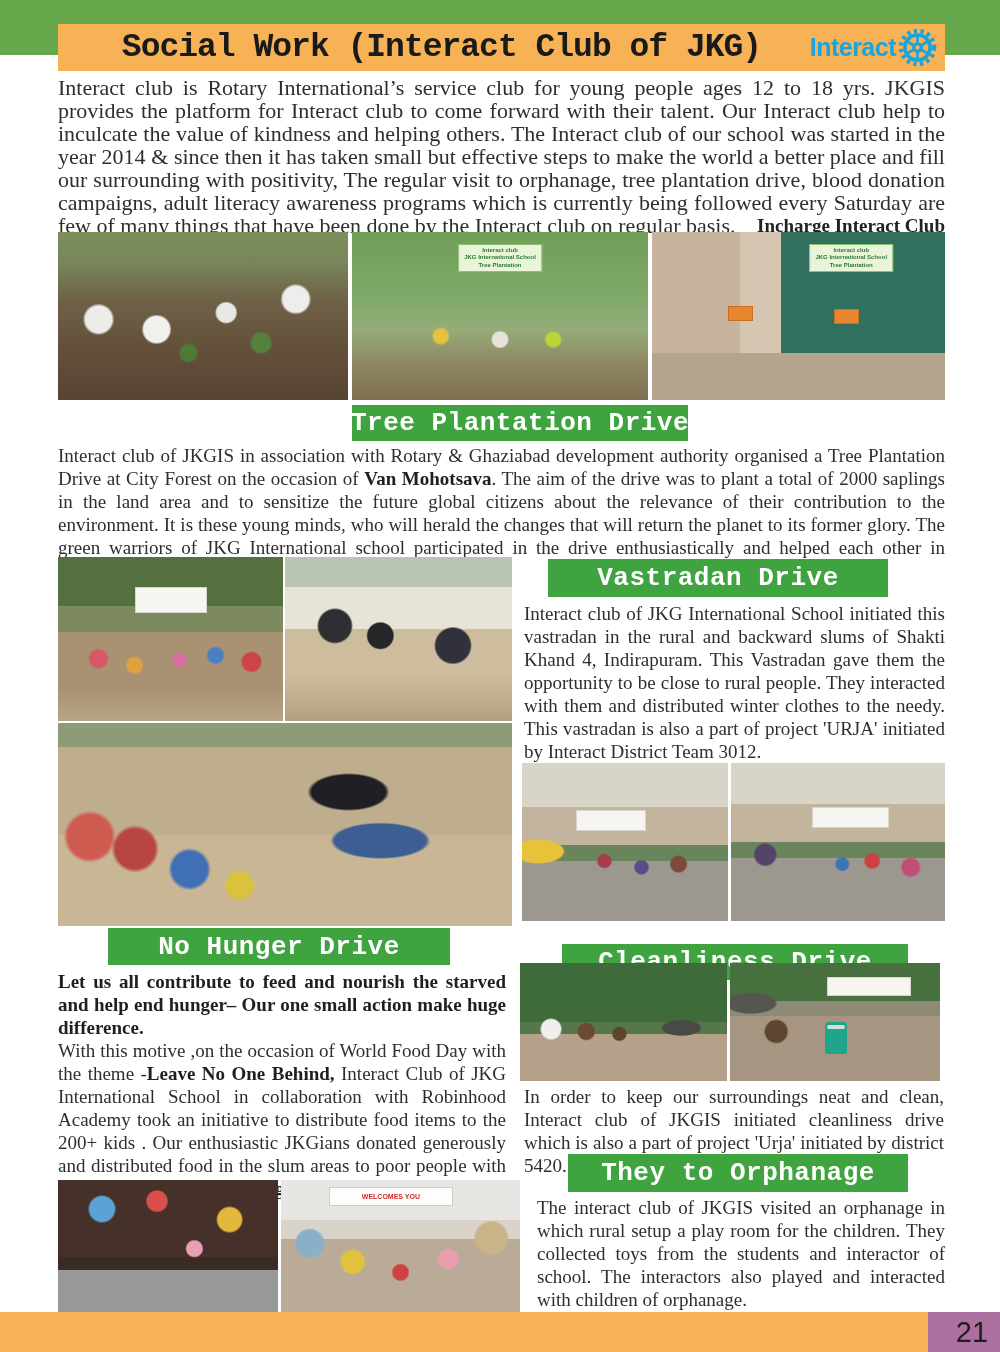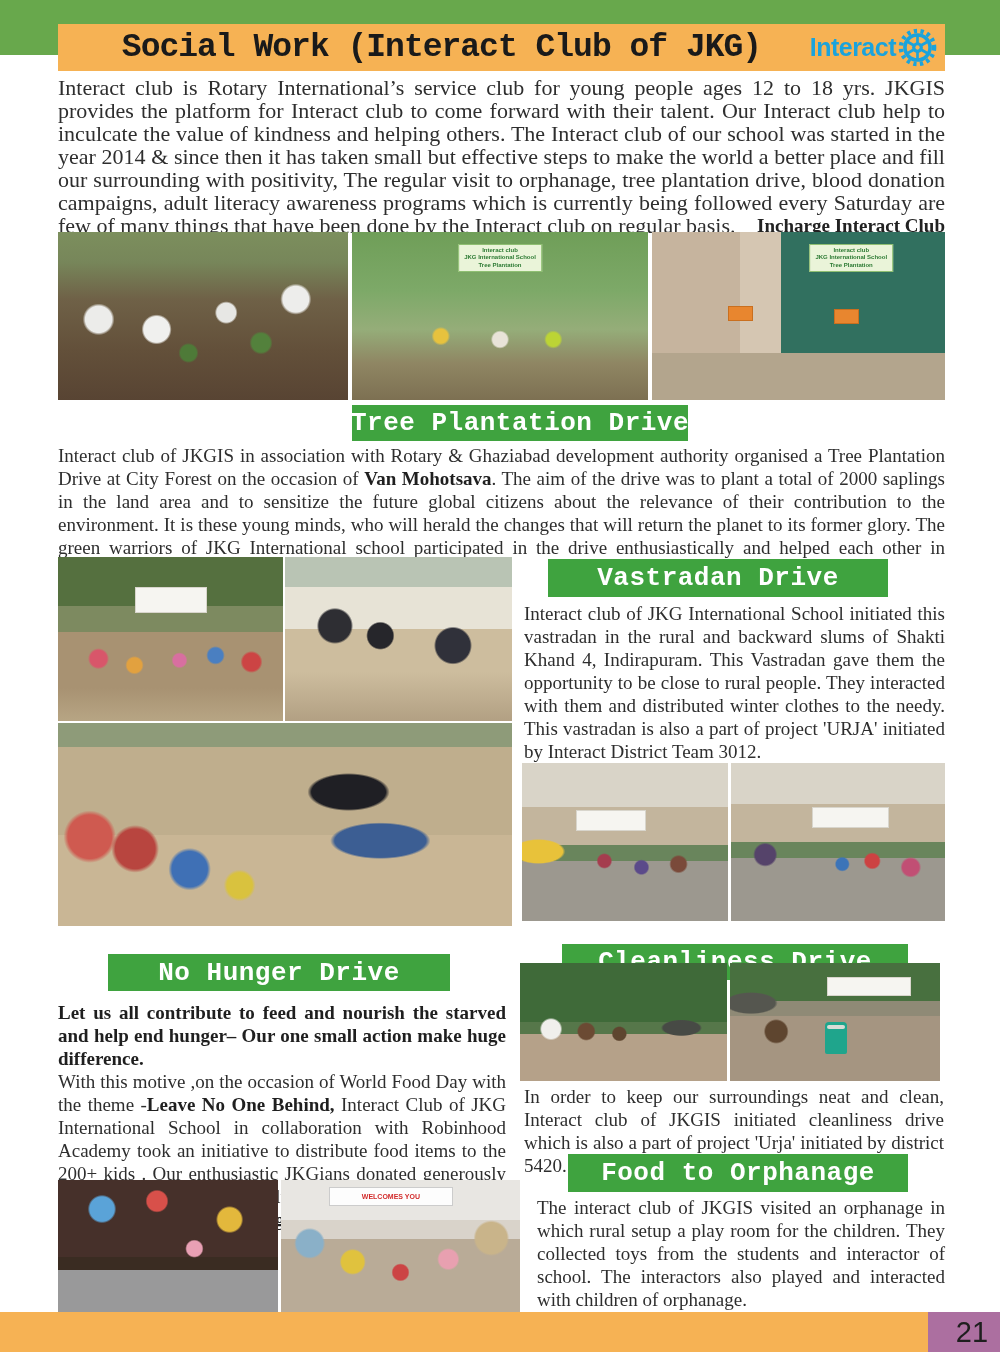--- a/index.html
+++ b/index.html
@@ -32,28 +32,28 @@
   
   .section-banner {
     position:absolute; background:#3FA33F; display:flex; align-items:center; justify-content:center;
   }
   .section-banner span {
     font-family:Liberation Mono, monospace; font-weight:bold; color:#ffffff;
     font-size:26px; letter-spacing:0.5px; white-space:nowrap;
   }
   .b-tree  { left:352px; top:405px; width:336px; height:36px; }
   .b-vast  { left:548px; top:559px; width:340px; height:38px; }
-  .b-nohun { left:108px; top:928px; width:342px; height:37px;margin-top:26px; }
+  .b-nohun { left:108px; top:928px; width:342px; height:37px; }
   .b-clean { left:562px; top:924px; width:346px; height:36px;margin-top:20px; }
   .b-orph  { left:568px; top:1154px; width:340px; height:38px; }
   
   .body-text { position:absolute; font-size:19px; line-height:23px; text-align:justify; color:#2e2e2e; }
   .t-tree  { left:58px;  top:444px;  width:887px; }
   .t-vast  { left:524px; top:602px;  width:421px; }
-  .t-nohun { left:58px;  top:970px;  width:448px;margin-top:31px; }
+  .t-nohun { left:58px;  top:970px;  width:448px; }
   .t-clean { left:524px; top:1085px; width:420px; }
   .t-orph  { left:537px; top:1196px; width:408px; }
   .body-text b { color:#1f1f1f; }
   .lead-bold { font-weight:bold; color:#1f1f1f; }
   
   .ph { position:absolute; overflow:hidden; background:#cccccc; }
   .ph-tree1 { left:58px; top:232px; width:290px; height:168px; background:
     radial-gradient(circle at 14% 52%, #ececea 0 5%, transparent 6%),
     radial-gradient(circle at 34% 58%, #f0f0ee 0 6%, transparent 7%),
     radial-gradient(circle at 58% 48%, #e7e7e4 0 5%, transparent 6%),
@@ -237,21 +237,21 @@
     <span>Cleanliness Drive</span>
   </div>
   <div class="ph ph-clean1"></div>
   <div class="ph ph-clean2">
     <div class="mini-white mw-clean2"></div>
     <div class="bin"></div>
   </div>
   <p class="body-text t-clean">In order to keep our surroundings neat and clean, Interact club of JKGIS initiated cleanliness drive which is also a part of project 'Urja' initiated by district 5420.</p>
 
   <div class="section-banner b-orph">
-    <span>Food to Orphanage</span>
+    <span>They to Orphanage</span>
   </div>
   <p class="body-text t-orph">The interact club of JKGIS visited an orphanage in which rural setup a play room for the children. They collected toys from the students and interactor of school. The interactors also played and interacted with children of orphanage.</p>
   <div class="ph ph-orph1"></div>
   <div class="ph ph-orph2">
     <div class="welcome-banner">WELCOMES YOU</div>
   </div>
 
   <div class="footer-bar"></div>
   <div class="footer-page">21</div>
 

